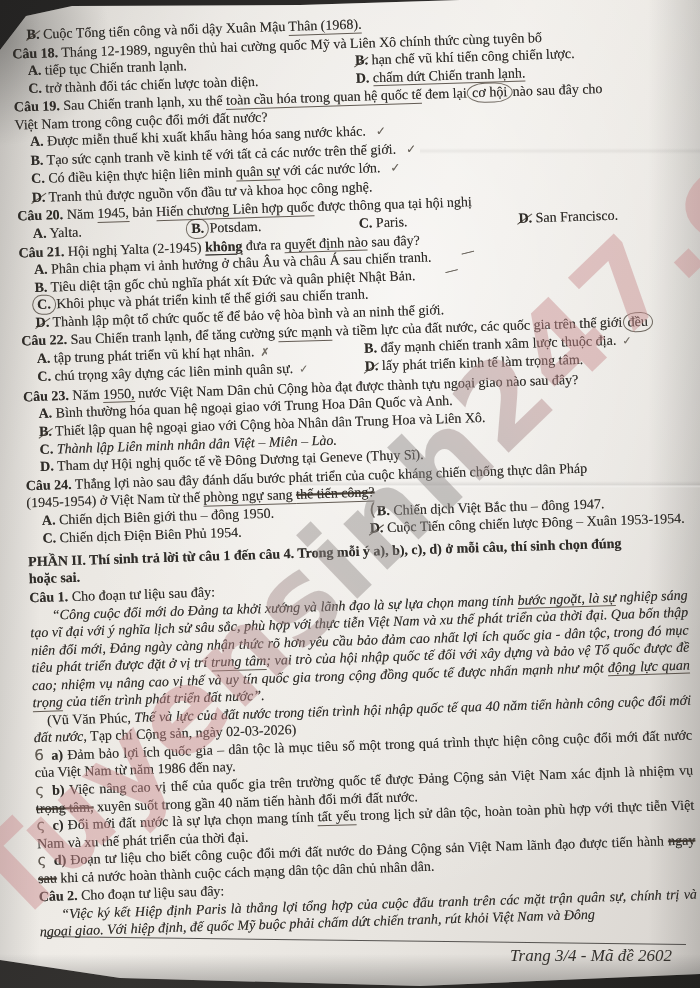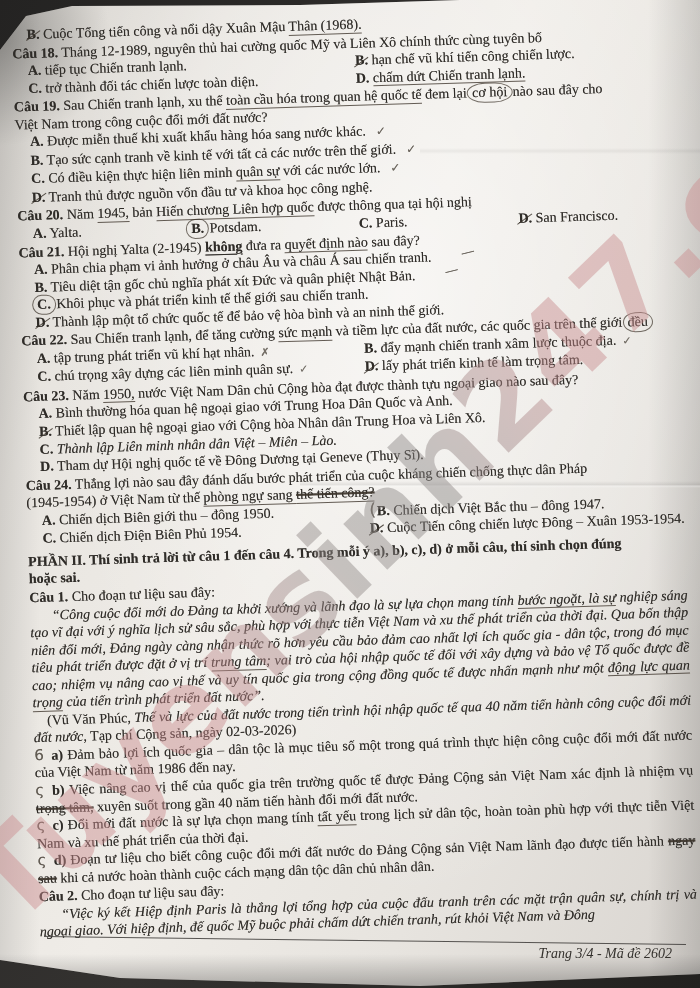--- a/index.html
+++ b/index.html
@@ -57,21 +57,21 @@
          text-align:center;transform:rotate(-44deg);pointer-events:none;
          font-family:"DejaVu Sans","Liberation Sans",sans-serif;font-weight:bold;
          font-size:116px;line-height:124px;letter-spacing:2px;opacity:.46;
          color:#c98f92;
          background:linear-gradient(90deg,#cd8d90 0%,#c98b8e 28%,#918b89 46%,#8c8887 58%,#c78b8d 76%,#cd8f90 100%);
          -webkit-background-clip:text;background-clip:text;
          -webkit-text-fill-color:transparent;}
   .footer{position:absolute;left:0;right:0;top:932px;}
   .footer-rule{position:absolute;left:44px;right:14px;top:8px;
          border-top:1.5px solid rgba(60,58,55,.85);transform:rotate(.7deg);}
-  .footer-text{position:absolute;right:28px;top:14px;font-style:italic;font-size:14px;color:#34312d;}
+  .footer-text{position:absolute;right:28px;top:14px;font-style:italic;font-size:17px;color:#34312d;}
 </style>
 </head>
 <body>
 
 <div class="photo">
   <div class="paper"></div>
   <div class="crease-h"></div>
   <div class="crease-h2"></div>
 
   <div class="content">

